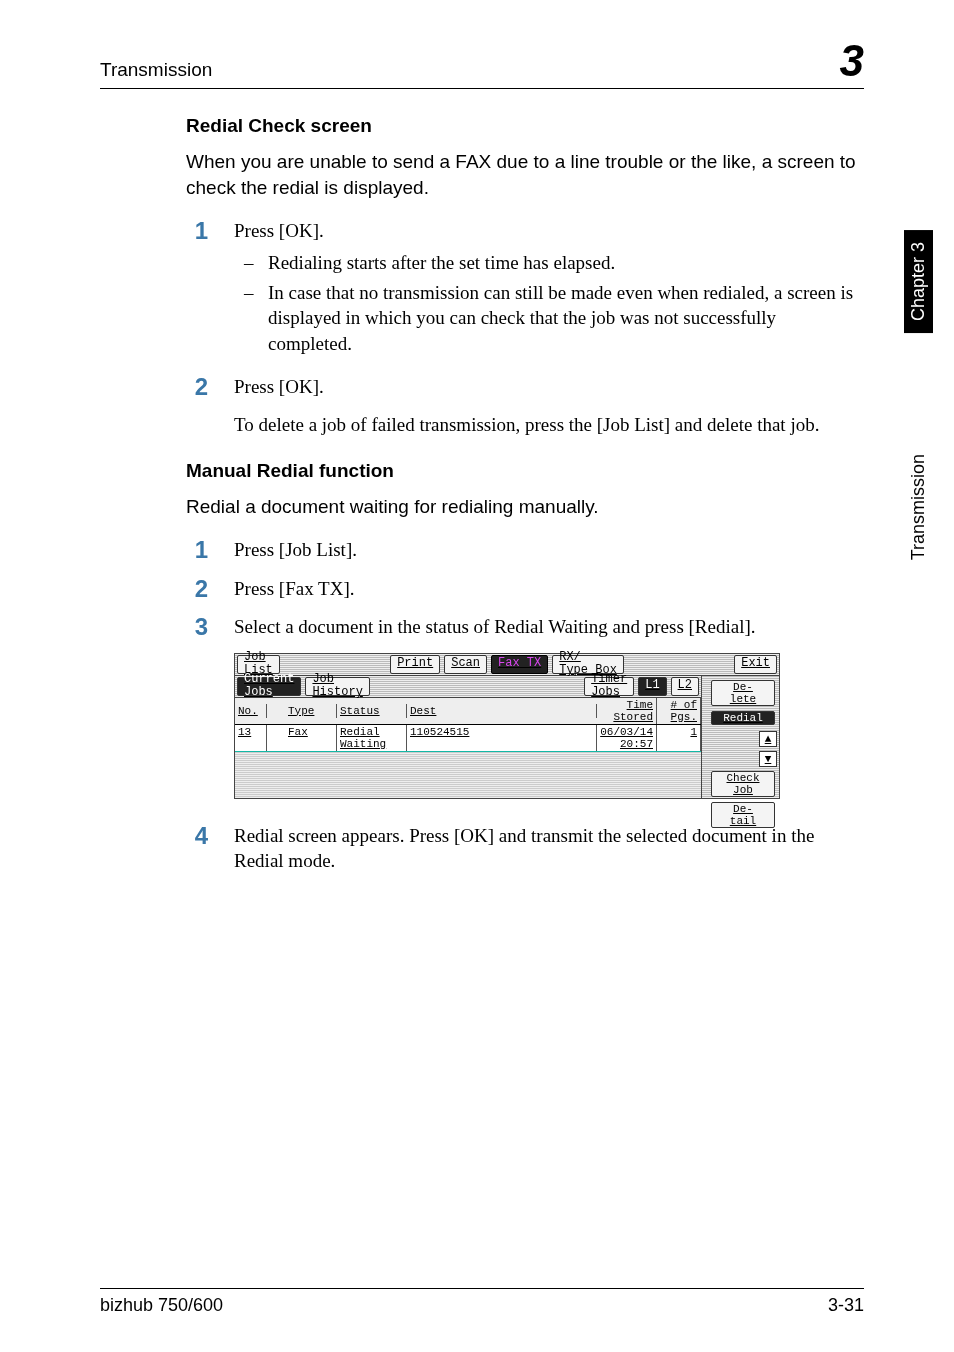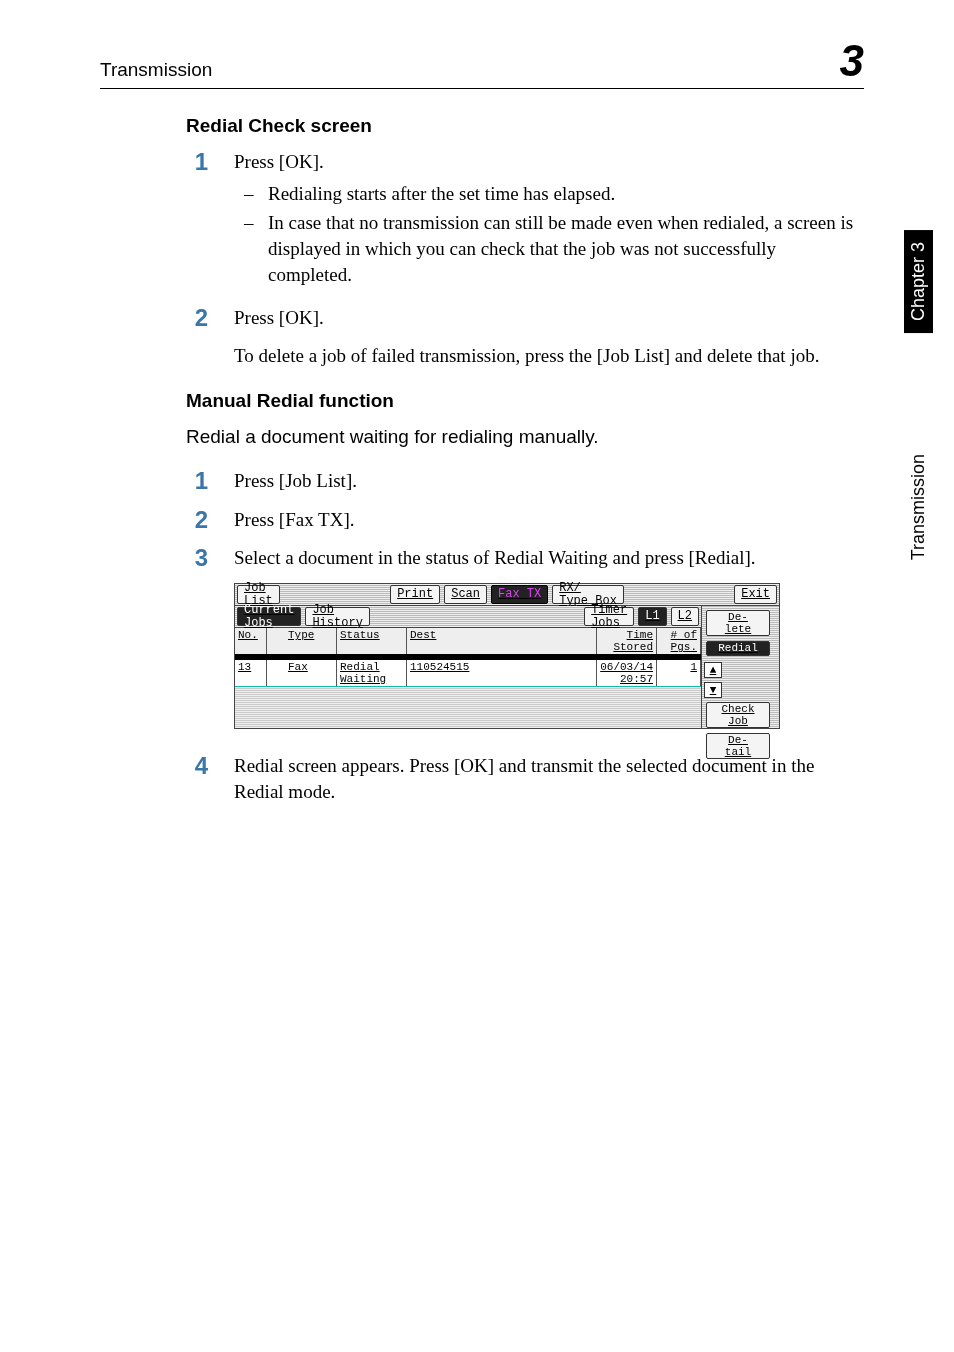--- a/index.html
+++ b/index.html
@@ -93,23 +93,24 @@
       font-size: 12px;
       line-height: 1.1;
       white-space: pre;
     }
     .ui-chip.dark { background: #222; color: #d946ef; border-color: #000; }
     .ui-tab.active { background: #222; color: #fff; }
     .spacer-flex { flex: 1; }
     .ui-tabbar { height: 22px; }
     .ui-cols {
       display: flex;
-      border-bottom: 6px solid #000000;
+      border-bottom: 1px solid #000000;
       background: #eee;
       font-size: 11px;
+      align-items: center;
     }
     .ui-cols > div { border-right: 1px solid #555; padding: 1px 3px; }
     .col-no { width: 32px; }
     .col-type { width: 52px; margin-left: 18px; }
     .col-status { width: 70px; }
     .col-dest { flex: 1; }
     .col-time { width: 60px; text-align: right; }
     .col-pgs { width: 44px; text-align: right; }
     .ui-row {
       display: flex;
@@ -120,21 +121,21 @@
     .ui-row > div { border-right: 1px solid #555; padding: 1px 3px; }
     .ui-body {
       display: flex;
       height: 122px;
     }
     .ui-left { flex: 1; display: flex; flex-direction: column; }
     .ui-right {
       width: 78px;
       border-left: 1px solid #444;
       background: repeating-linear-gradient(0deg, #eee, #eee 1px, #bbb 1px, #bbb 2px);
-      display: flex; flex-direction: column; align-items: flex-start;
+      display: flex; flex-direction: column; align-items: flex-end;
       padding: 3px 2px; gap: 3px;
     }
     .ui-smallbtn { width: 64px; font-size: 11px; text-align: center; }
     .ui-arrows { display: flex; flex-direction: column; gap: 4px; margin-top: 2px; }
     .arrow { width: 18px; height: 16px; border: 1px solid #333; background: #fff; display:flex; align-items:center; justify-content:center; font-size: 11px; }
     .ui-blank { flex:1; background: repeating-linear-gradient(0deg, #eee, #eee 1px, #ccc 1px, #ccc 2px); }
 
     .footer-row {
       position: absolute;
       bottom: 36px;
@@ -158,20 +159,21 @@
 
   <div class="side-tab top">
     <div class="side-label">Chapter 3</div>
   </div>
   <div class="side-tab bottom">
     <div class="side-label">Transmission</div>
   </div>
 
   <div class="content">
     <div class="subhead">Redial Check screen</div>
+    <div class="para">When you are unable to send a FAX due to a line trouble or the like, a screen to check the redial is displayed.</div>
 
     <div class="step">
       <div class="step-num">1</div>
       <div class="step-body">
         <div>Press [OK].</div>
         <ul class="bullets">
           <li>Redialing starts after the set time has elapsed.</li>
           <li>In case that no transmission can still be made even when redialed, a screen is displayed in which you can check that the job was not successfully completed.</li>
         </ul>
       </div>
@@ -264,13 +266,17 @@
         </div>
       </div>
     </div>
 
     <div class="step">
       <div class="step-num">4</div>
       <div class="step-body">Redial screen appears. Press [OK] and transmit the selected document in the Redial mode.</div>
     </div>
   </div>
 
+  <div class="footer-row">
+    <div>bizhub 750/600</div>
+    <div>3-31</div>
+  </div>
 </div>
 
 </body></html>

